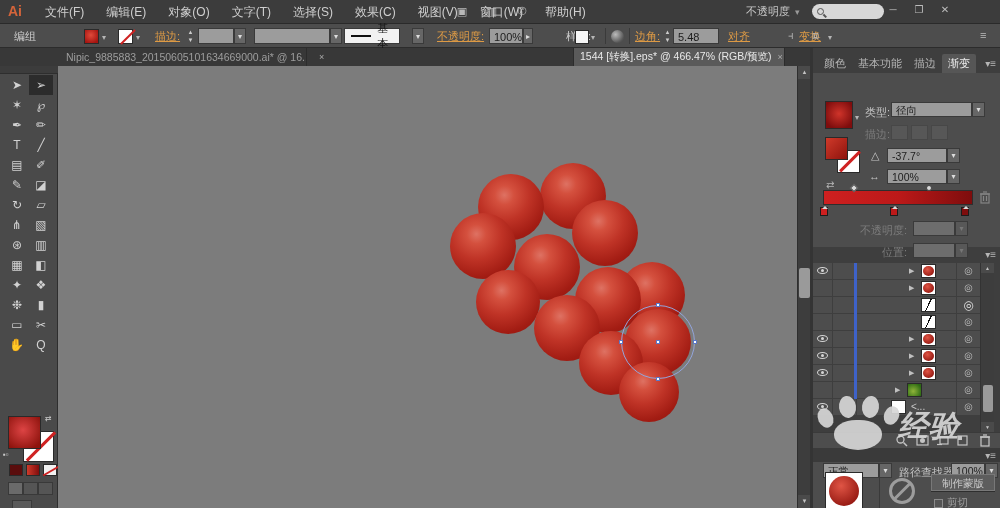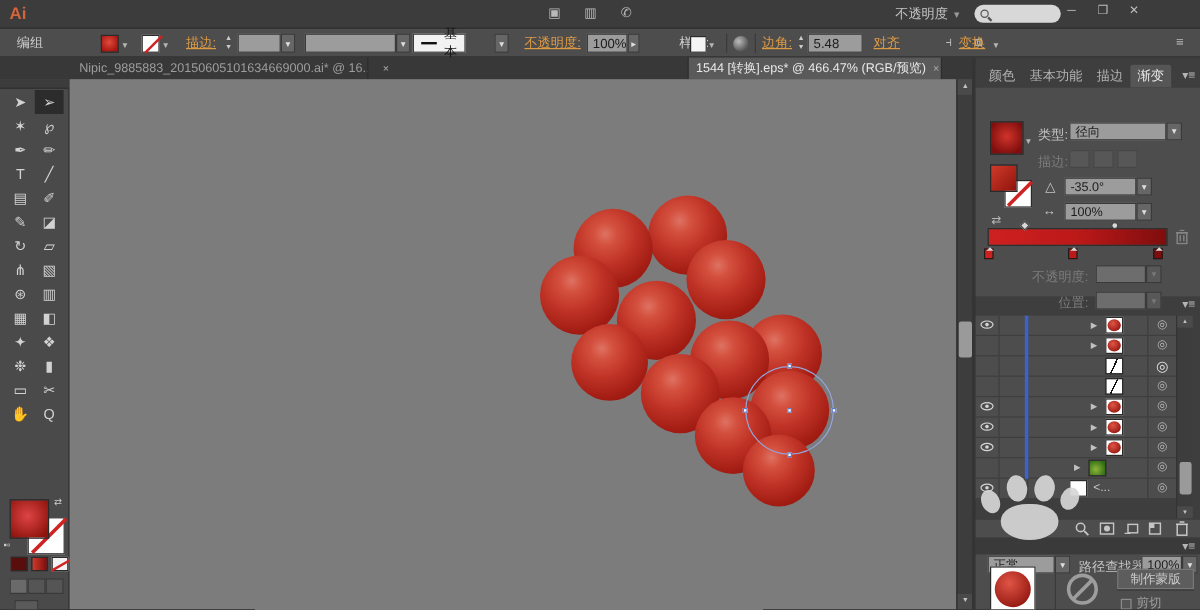--- a/index.html
+++ b/index.html
@@ -151,20 +151,31 @@
   .paw{position:absolute;background:#d6d6d6;border-radius:50%;}
   .wm-text{position:absolute;left:86px;top:12px;font-size:30px;font-weight:bold;color:#d6d6d6;letter-spacing:1px;font-style:italic;}
 </style>
 </head>
 <body>
 
 <div class="app">
 
   <header class="menubar">
     <span class="logo">Ai</span>
+    <nav class="menus">
+        <span class="menu-item">文件(F)</span>
+        <span class="menu-item">编辑(E)</span>
+        <span class="menu-item">对象(O)</span>
+        <span class="menu-item">文字(T)</span>
+        <span class="menu-item">选择(S)</span>
+        <span class="menu-item">效果(C)</span>
+        <span class="menu-item">视图(V)</span>
+        <span class="menu-item">窗口(W)</span>
+        <span class="menu-item">帮助(H)</span>
+      </nav>
     <div class="mb-icons">
         <span class="mb-ic">▣</span>
         <span class="mb-ic">▥</span>
         <span class="mb-ic">✆</span>
       </div>
     <div class="workspace">
       <span>不透明度</span><span class="caret">▾</span>
     </div>
     <div class="search">
       <span class="mag"></span>
@@ -182,21 +193,21 @@
     <span class="swatch sw-fill" style="left:84px"></span>
     <span class="caret-sm" style="left:102px">▾</span>
     <span class="swatch sw-stroke" style="left:118px"></span>
     <span class="caret-sm" style="left:136px">▾</span>
     <span class="cb cb-link" style="left:155px">描边:</span>
     <span class="stepper" style="left:186px">▲<br>▼</span>
     <span class="field" style="left:198px;width:36px"></span>
     <span class="drop" style="left:234px">▾</span>
     <span class="field" style="left:254px;width:76px"></span>
     <span class="drop" style="left:330px">▾</span>
-    <span class="linestyle" style="left:344px;width:44px">
+    <span class="linestyle" style="left:344px;width:56px">
         <span class="ln"></span>
         <span>基本</span>
       </span>
     <span class="drop" style="left:412px">▾</span>
     <span class="cb cb-link" style="left:437px">不透明度:</span>
     <span class="field" style="left:489px;width:34px">100%</span>
     <span class="drop" style="left:523px;width:10px">▸</span>
     <span class="cb cb-label" style="left:566px">样式:</span>
     <span class="swatch sw-white" style="left:575px;top:6px;width:14px;height:14px"></span>
     <span class="caret-sm" style="left:591px">▾</span>
@@ -322,21 +333,21 @@
       <span class="gfs-s"></span>
       <span class="grev">⇄</span>
       <span class="glabel" style="left:52px;top:32px">类型:</span>
       <span class="gfield" style="left:78px;top:29px;width:81px">径向</span>
       <span class="gdrop" style="left:159px;top:29px">▾</span>
       <span class="glabel dis" style="left:52px;top:54px">描边:</span>
       <span class="sbtn" style="left:78px"></span>
       <span class="sbtn" style="left:98px"></span>
       <span class="sbtn" style="left:118px"></span>
       <span class="glabel" style="left:58px;top:76px">△</span>
-      <span class="gfield" style="left:74px;top:75px;width:60px">-35.0°</span>
+      <span class="gfield" style="left:74px;top:75px;width:60px">-37.7°</span>
       <span class="gdrop" style="left:134px;top:75px">▾</span>
       <span class="glabel" style="left:56px;top:97px">↔</span>
       <span class="gfield" style="left:74px;top:96px;width:60px">100%</span>
       <span class="gdrop" style="left:134px;top:96px">▾</span>
       <div class="gbar">
           <span class="gmid" style="left: calc(20% - 3px);"></span>
           <span class="gmid circ" style="left: calc(71% - 3px);"></span>
           <span class="gstop" style="left: calc(0% - 4px); background: rgb(206, 32, 32);"></span>
           <span class="gstop" style="left: calc(47% - 4px); background: rgb(188, 25, 25);"></span>
           <span class="gstop" style="left: calc(95% - 4px); background: rgb(126, 13, 13);"></span>
@@ -485,15 +496,16 @@
         </span>
     </div>
   </div>
 
   <div class="watermark">
     <span class="paw" style="left:6px;top:14px;width:15px;height:20px;transform:rotate(-25deg)"></span>
     <span class="paw" style="left:27px;top:2px;width:17px;height:22px;transform:rotate(-8deg)"></span>
     <span class="paw" style="left:50px;top:2px;width:17px;height:22px;transform:rotate(8deg)"></span>
     <span class="paw" style="left:72px;top:12px;width:15px;height:19px;transform:rotate(22deg)"></span>
     <span class="paw" style="left:22px;top:26px;width:48px;height:30px;border-radius:46% 46% 50% 50%"></span>
+    <span class="wm-text">经验</span>
   </div>
 
 </div>
 
 </body></html>

